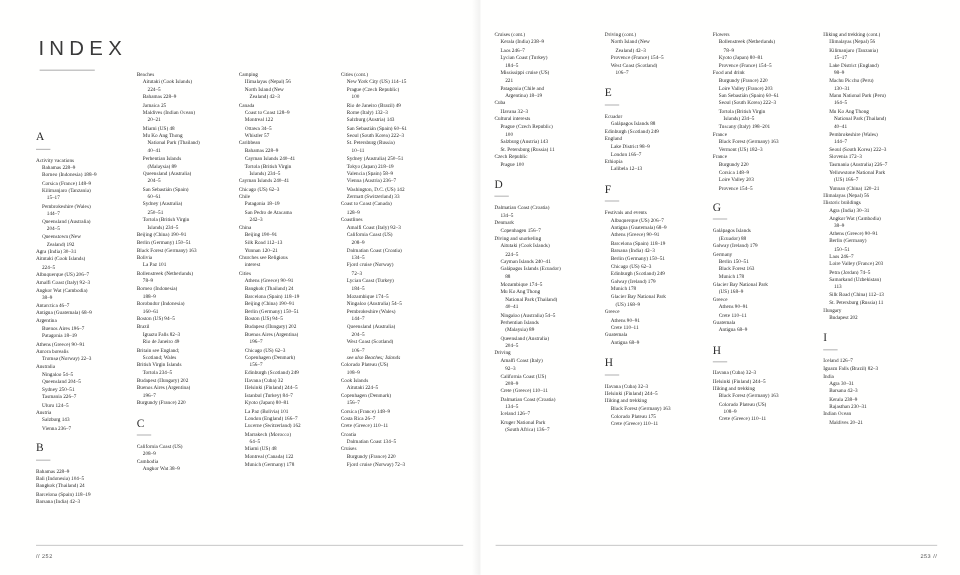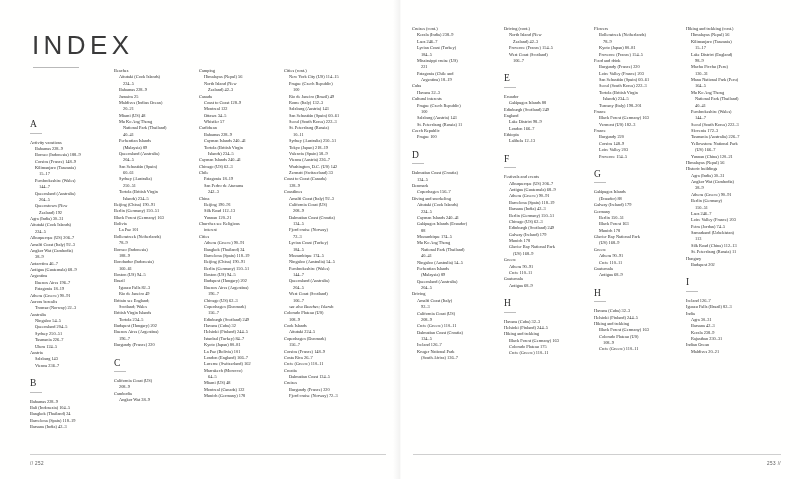--- a/index.html
+++ b/index.html
@@ -33,21 +33,21 @@
   }
   .gutter-l{
     position:absolute;left:393px;top:0;width:7px;height:479px;
     background:linear-gradient(to right,rgba(0,0,0,0.0),rgba(0,0,0,0.05));
     pointer-events:none;
   }
 
   .index-title{
     font-family:"Liberation Sans", sans-serif;
     font-weight:300;
-    font-size:26px;
+    font-size:17px;
     letter-spacing:4.4px;
     color:#3a3a3a;
     margin:6px 0 0 2px;
     line-height:1;
   }
   .title-rule{
     width:46px;height:1px;background:#b9b9b9;
     margin:9px 0 0 3px;
   }
 

